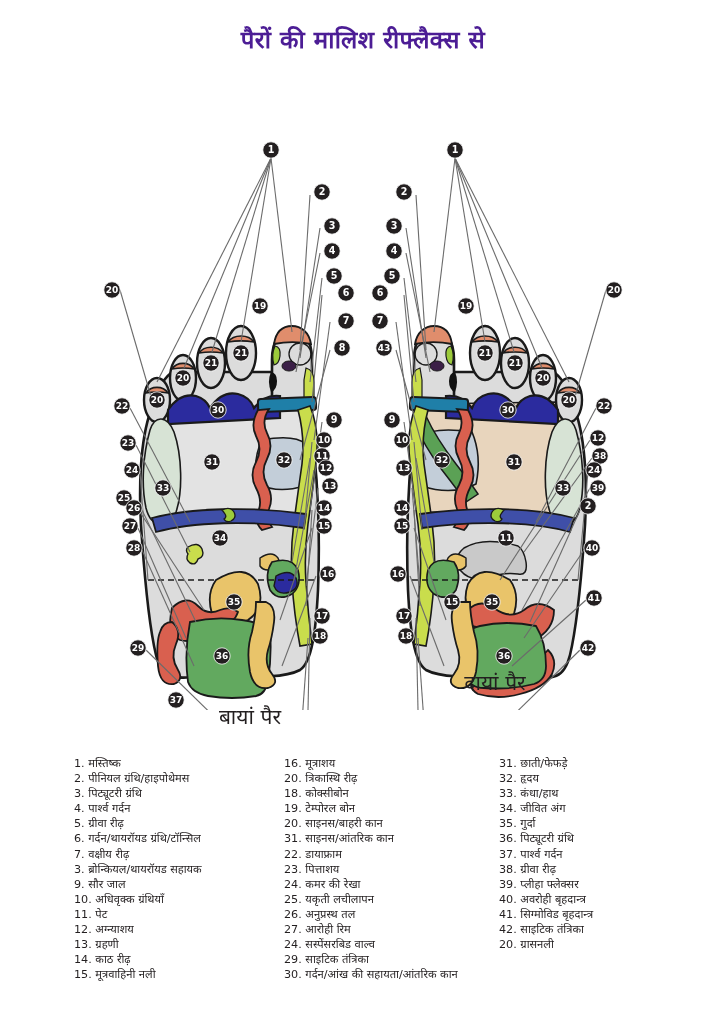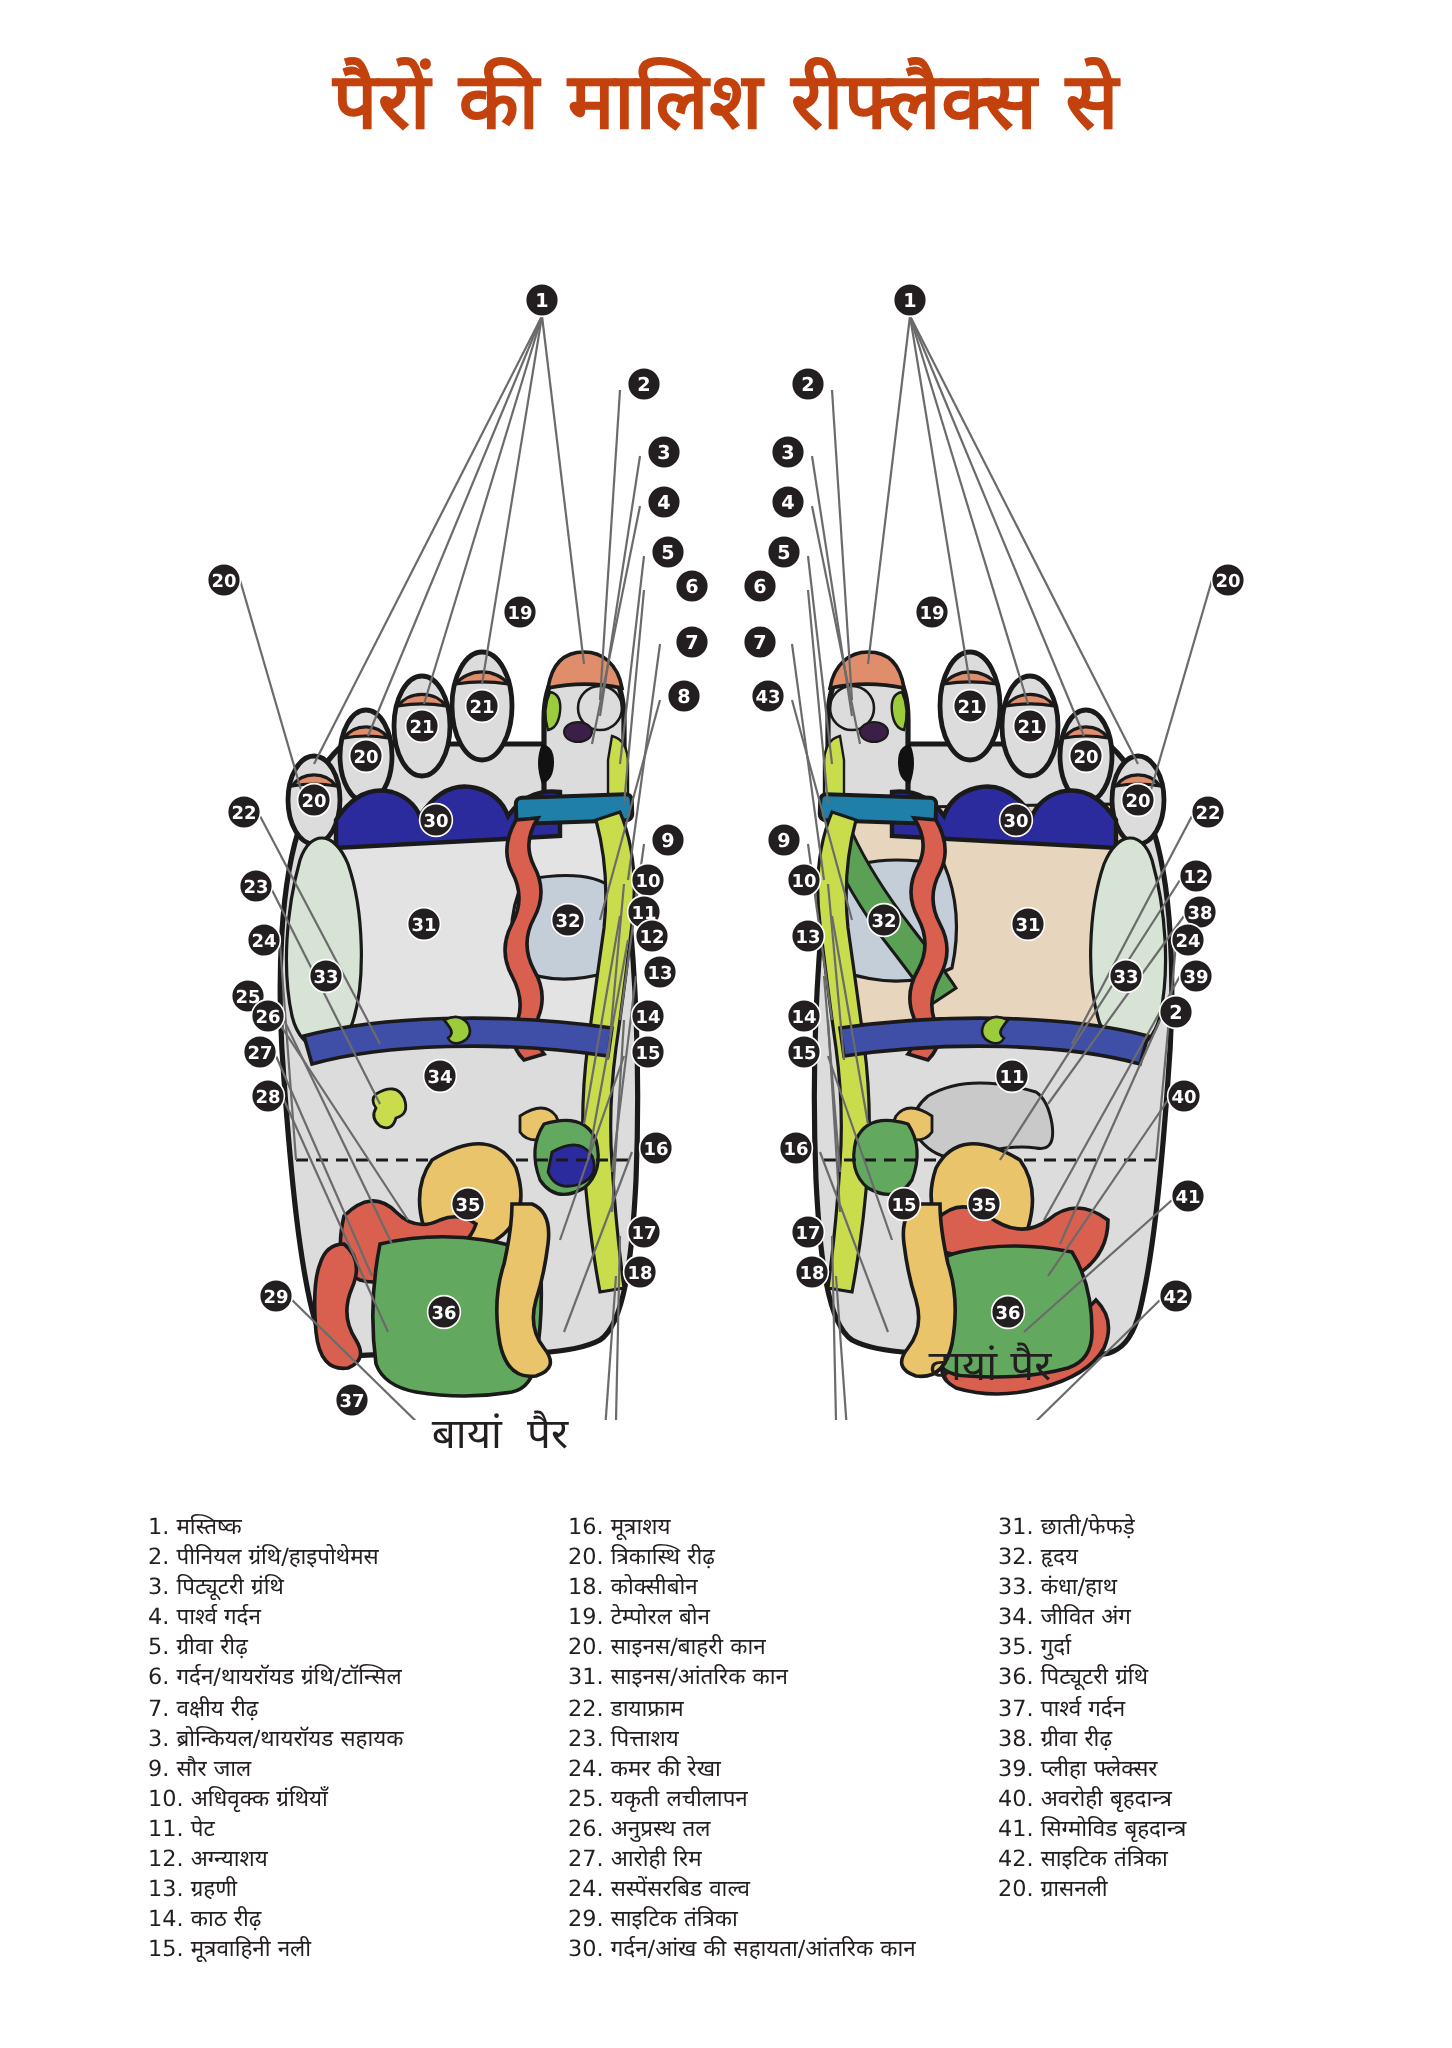--- a/index.html
+++ b/index.html
@@ -7,38 +7,38 @@
     width:726px;height:1024px;
     background:#ffffff;
     font-family:"DejaVu Sans","Liberation Sans",sans-serif;
     color:#231f20;
     overflow:hidden;
     position:relative;
   }
   #title{
     position:absolute;top:22px;left:0;width:726px;
     text-align:center;
-    font-size:39px;
+    font-size:24px;
     font-weight:700;
     letter-spacing:.4px;
-    color:#c2410c;
+    color:#4c1d95;
     font-family:"DejaVu Sans","Liberation Sans",sans-serif;
   }
   #chart-area{
     position:absolute;top:110px;left:0;width:726px;height:600px;
   }
   #chart-svg{display:block;}
   .foot-caption{
     position:absolute;
     font-size:21px;
     font-weight:400;
     color:#231f20;
     text-align:center;
   }
-  #caption-left{top:702px;left:160px;width:180px;font-family:Liberation Mono, monospace;}
+  #caption-left{top:702px;left:160px;width:180px;}
   #caption-right{top:668px;left:405px;width:180px;}
 
   #legend{
     position:absolute;
     top:756px;left:0;width:726px;height:230px;
     display:flex;
     padding-left:74px;
     box-sizing:border-box;
   }
   .legend-col{

